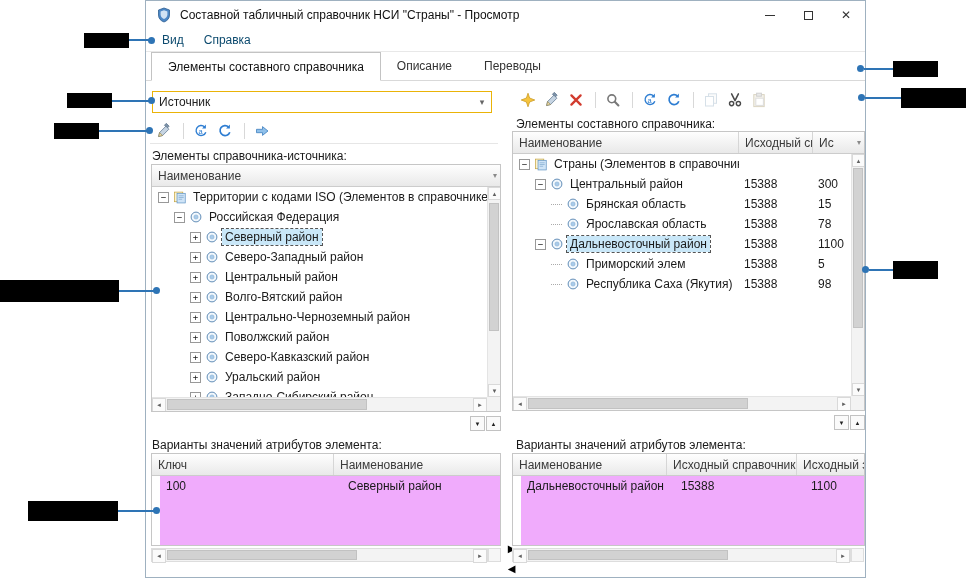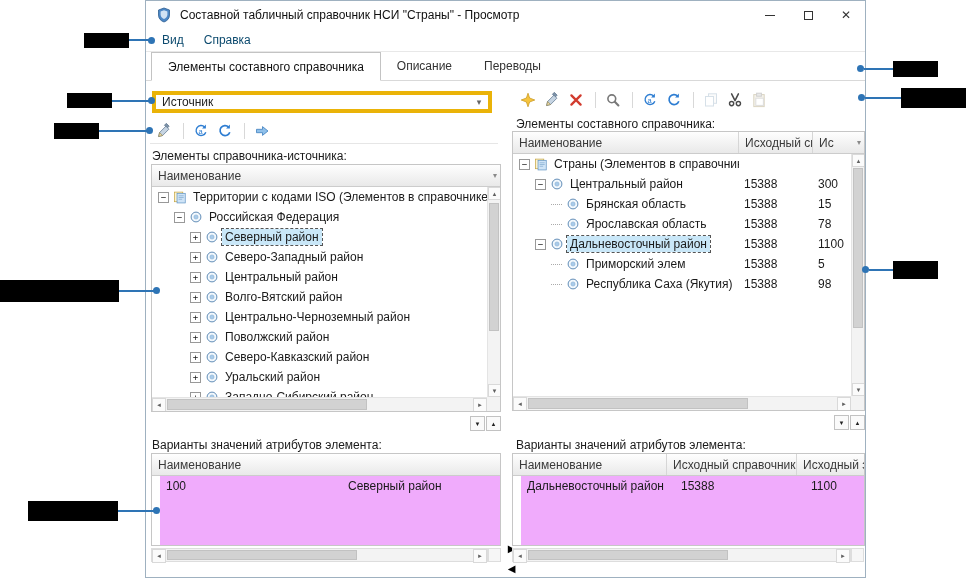--- a/index.html
+++ b/index.html
@@ -16,21 +16,21 @@
   .glyph-max{width:9px;height:9px;border:1px solid #333;display:block;}
   .glyph-close{font-size:12px;color:#333;line-height:1;}
   
   .menubar{height:23px;display:flex;align-items:center;padding-left:6px;border-bottom:1px solid #e8e8e8;}
   .menu-item{padding:3px 10px;color:#0c4a6e;}
   
   .tabstrip{position:absolute;left:0;top:51px;width:100%;height:29px;display:flex;align-items:stretch;padding-left:5px;border-bottom:1px solid #d9d9d9;background:#fff;}
   .tab{padding:4px 16px;display:flex;align-items:center;color:#333;white-space:nowrap;}
   .tab.active{background:#fff;border:1px solid #c3c3c3;border-bottom:1px solid #fff;margin-bottom:-1px;color:#111;}
   
-  .combo{position:absolute;left:6px;top:90px;width:340px;height:22px;border:4px solid #eab308;background:#fff;display:flex;align-items:center;}
+  .combo{position:absolute;left:6px;top:90px;width:340px;height:22px;border:1px solid #eab308;background:#fff;display:flex;align-items:center;}
   .combo-text{padding-left:6px;flex:1;color:#222;}
   .combo-arrow{width:18px;text-align:center;color:#666;font-size:9px;}
   
   .toolbar{position:absolute;display:flex;align-items:center;}
   #left-toolbar{left:4px;top:118px;width:348px;height:25px;border-bottom:1px solid #e6e6e6;padding-left:3px;}
   #right-toolbar{left:368px;top:85px;width:351px;height:27px;padding-left:3px;}
   .tb-btn{width:22px;height:22px;display:flex;align-items:center;justify-content:center;margin-right:2px;}
   .tb-btn svg{width:16px;height:16px;display:block;}
   .tb-btn.disabled{opacity:.42;}
   .tb-sep{width:1px;height:16px;background:#d8d8d8;margin:0 6px;}
@@ -299,20 +299,21 @@
     <div class="navbtns" style="left:323px;top:415px;">
       <div class="navbtn">▼</div>
       <div class="navbtn">▲</div>
     </div>
 
     <div class="caption" style="left:6px;top:437px;">Варианты значений атрибутов элемента:</div>
 
     <div class="table-box" style="left:5px;top:452px;width:350px;height:93px;">
       <div class="tree-header">
         <div class="hcols" id="left-attrs-head">
+            <div class="th-col" style="width: 182px;">Ключ</div>
             <div class="th-col flex1">Наименование</div>
           </div>
       </div>
       <div class="table-body" id="left-attrs-body">
           <div class="table-row">
             <div class="td-col" style="width: 182px;">100</div>
             <div class="td-col flex1">Северный район</div>
           </div>
         </div>
     </div>

